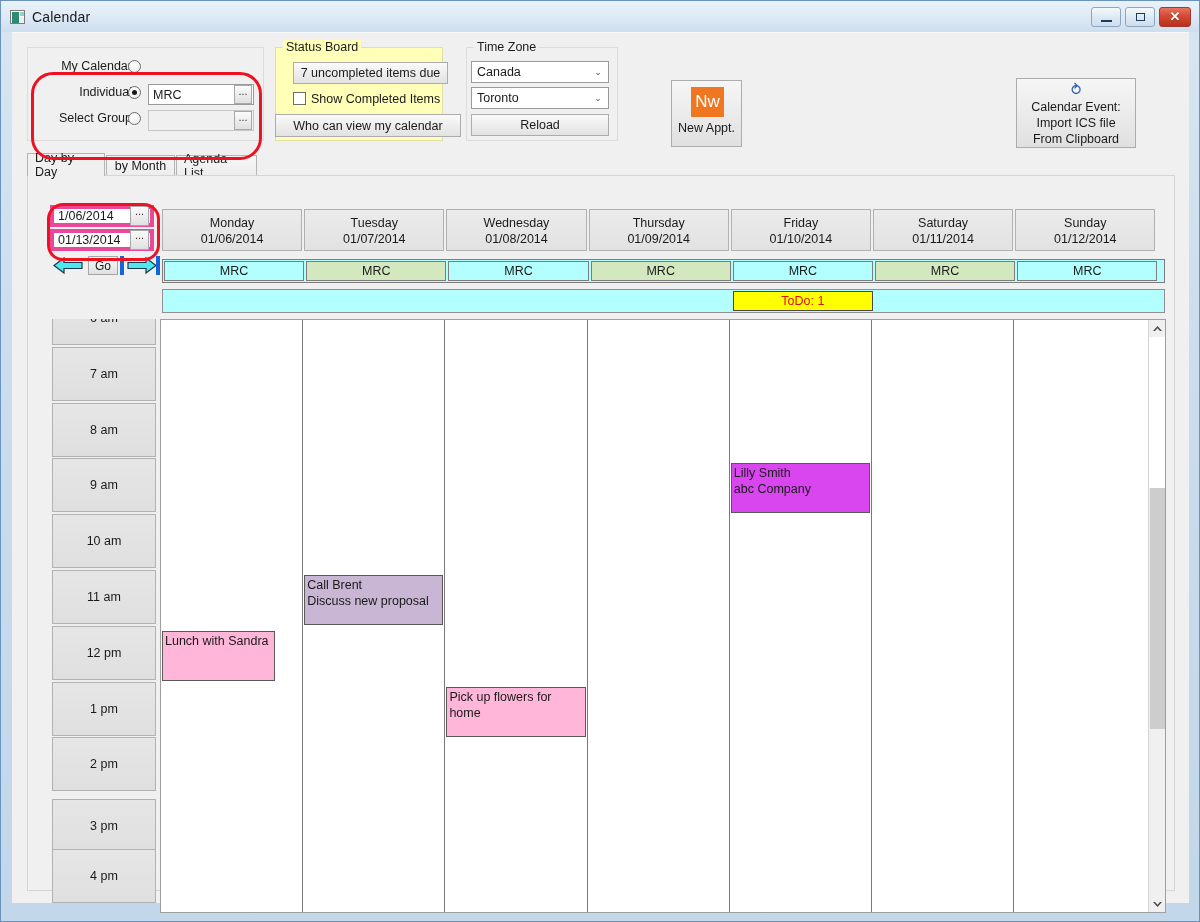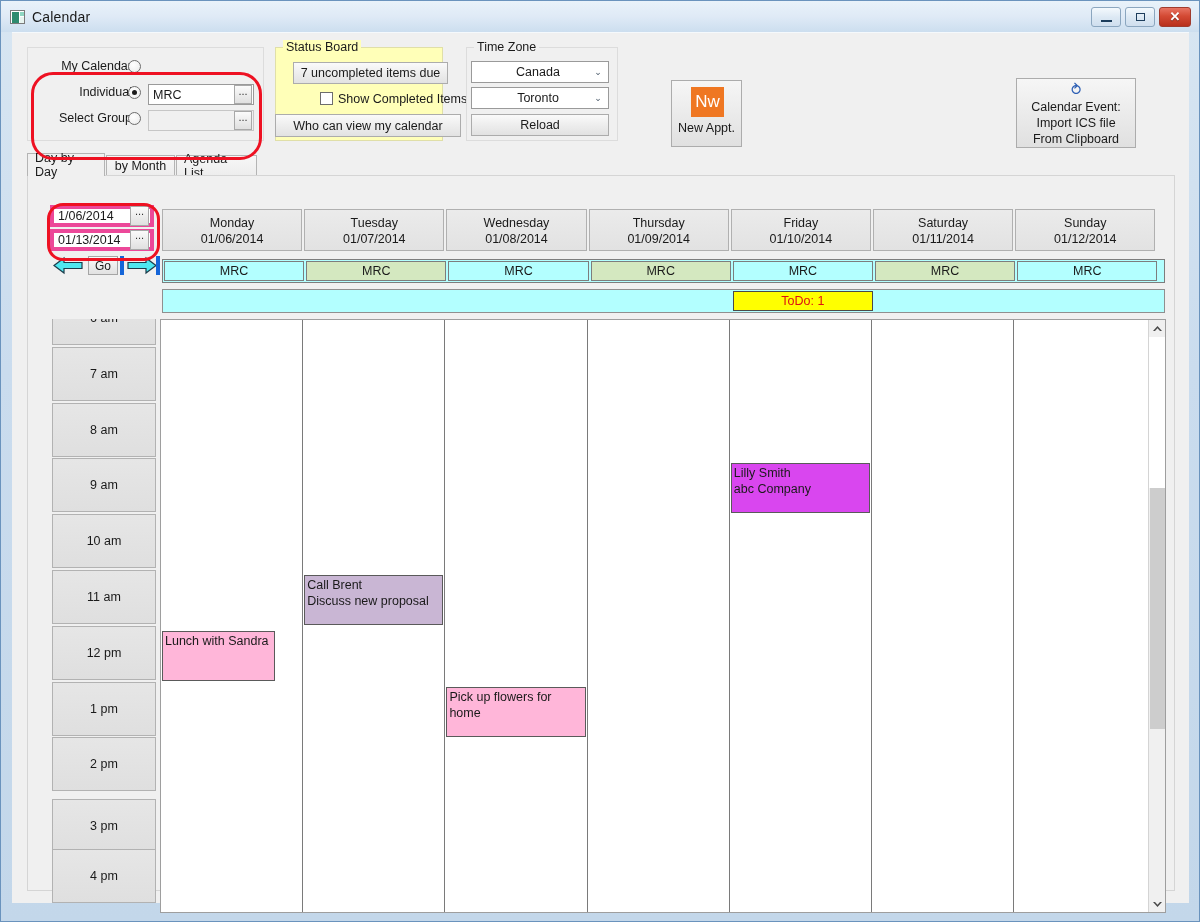--- a/index.html
+++ b/index.html
@@ -118,38 +118,38 @@
   }
   #grp-status .group-legend { background: #ffffb8; }
   .btn {
     position: absolute;
     border: 1px solid #acacac;
     background: linear-gradient(to bottom, #fafafa 0%, #eeeeee 48%, #e2e2e2 100%);
     font-size: 12.5px; color: #1a1a1a;
     display: flex; align-items: center; justify-content: center;
     text-align: right;
   }
-  .chk-row { position:absolute; display:flex; align-items:flex-start;margin-left:27px; }
+  .chk-row { position:absolute; display:flex; align-items:flex-start; }
   .checkbox {
     width: 13px; height: 13px; border: 1px solid #6d6d6d; background: #ffffff;
     margin-right: 5px; flex: 0 0 auto;
   }
   .chk-label { font-size: 12.5px; color:#1a1a1a; white-space: nowrap; }
 
   
   #grp-tz {
     left: 454px; top: 14px; width: 152px; height: 94px;
     background: #f0f0f0; border: 1px solid #dcdcdc;
   }
   .combo {
     position: absolute; height: 22px;
     border: 1px solid #9a9a9a; background: #ffffff;
     display: flex; align-items: center;
   }
-  .combo .cval { flex:1 1 auto; padding-left:13px; font-size:12.5px; color:#1a1a1a;text-align:center; }
+  .combo .cval { flex:1 1 auto; padding-left:5px; font-size:12.5px; color:#1a1a1a; }
   .combo .carrow {
     flex:0 0 auto; width: 17px; text-align:center;
     font-size: 9px; color: #4a5a6a; padding-right: 3px;
   }
 
   
   #btn-newappt {
     position:absolute; left: 615px; top: 47px; width: 71px; height: 67px;
     border: 1px solid #acacac;
     background: linear-gradient(to bottom, #f6f6f6 0%, #ebebeb 50%, #e0e0e0 100%);

